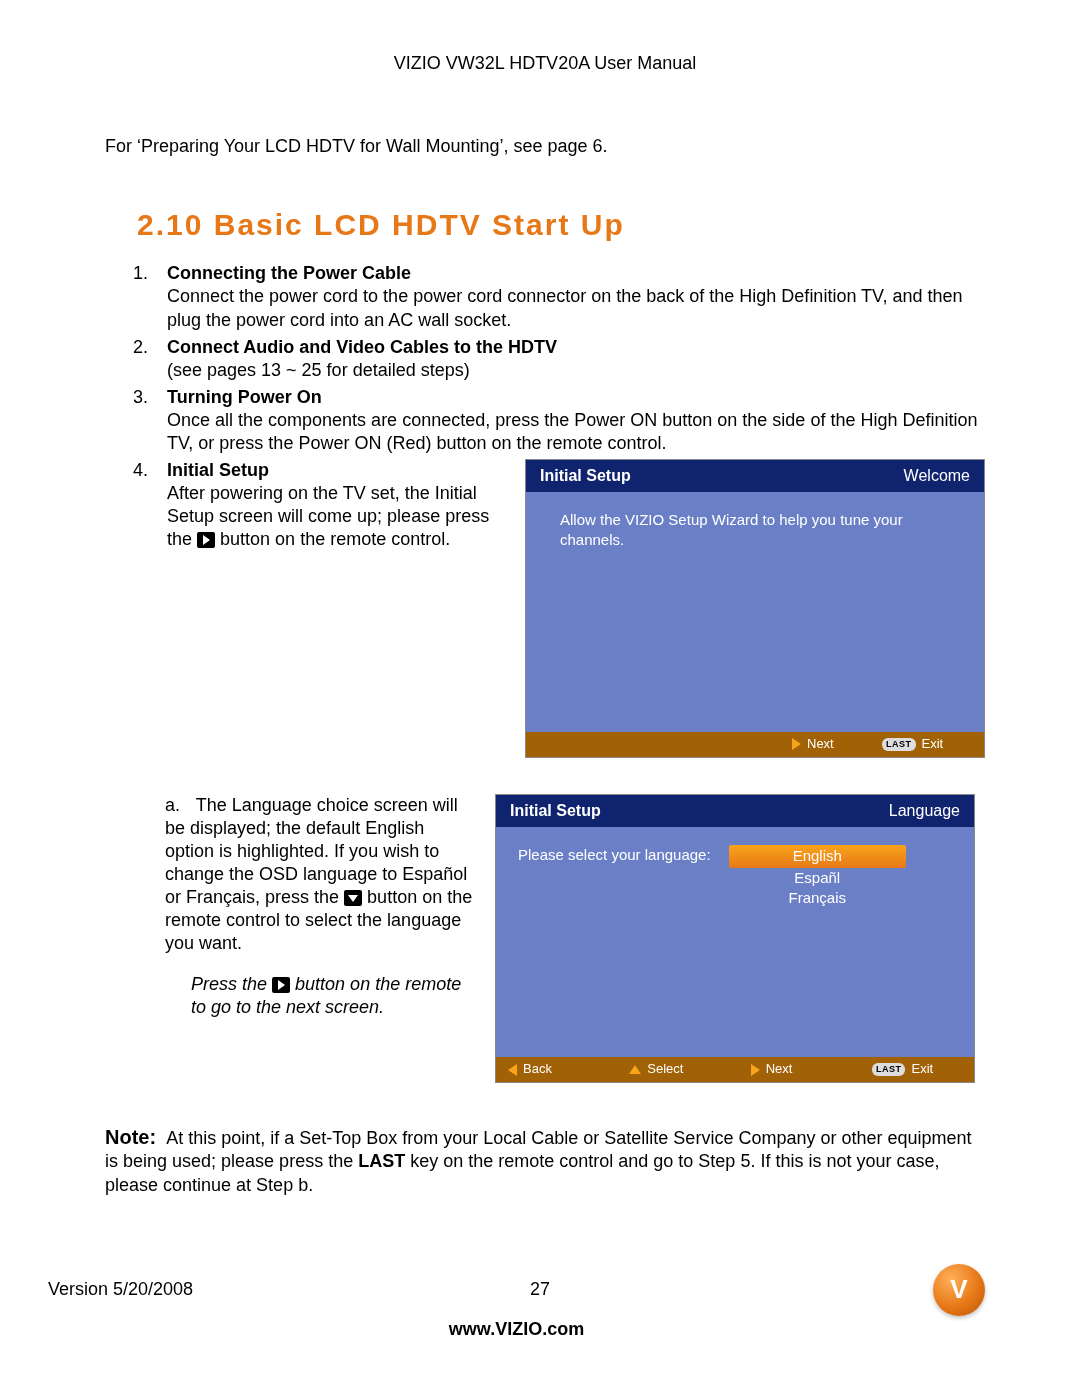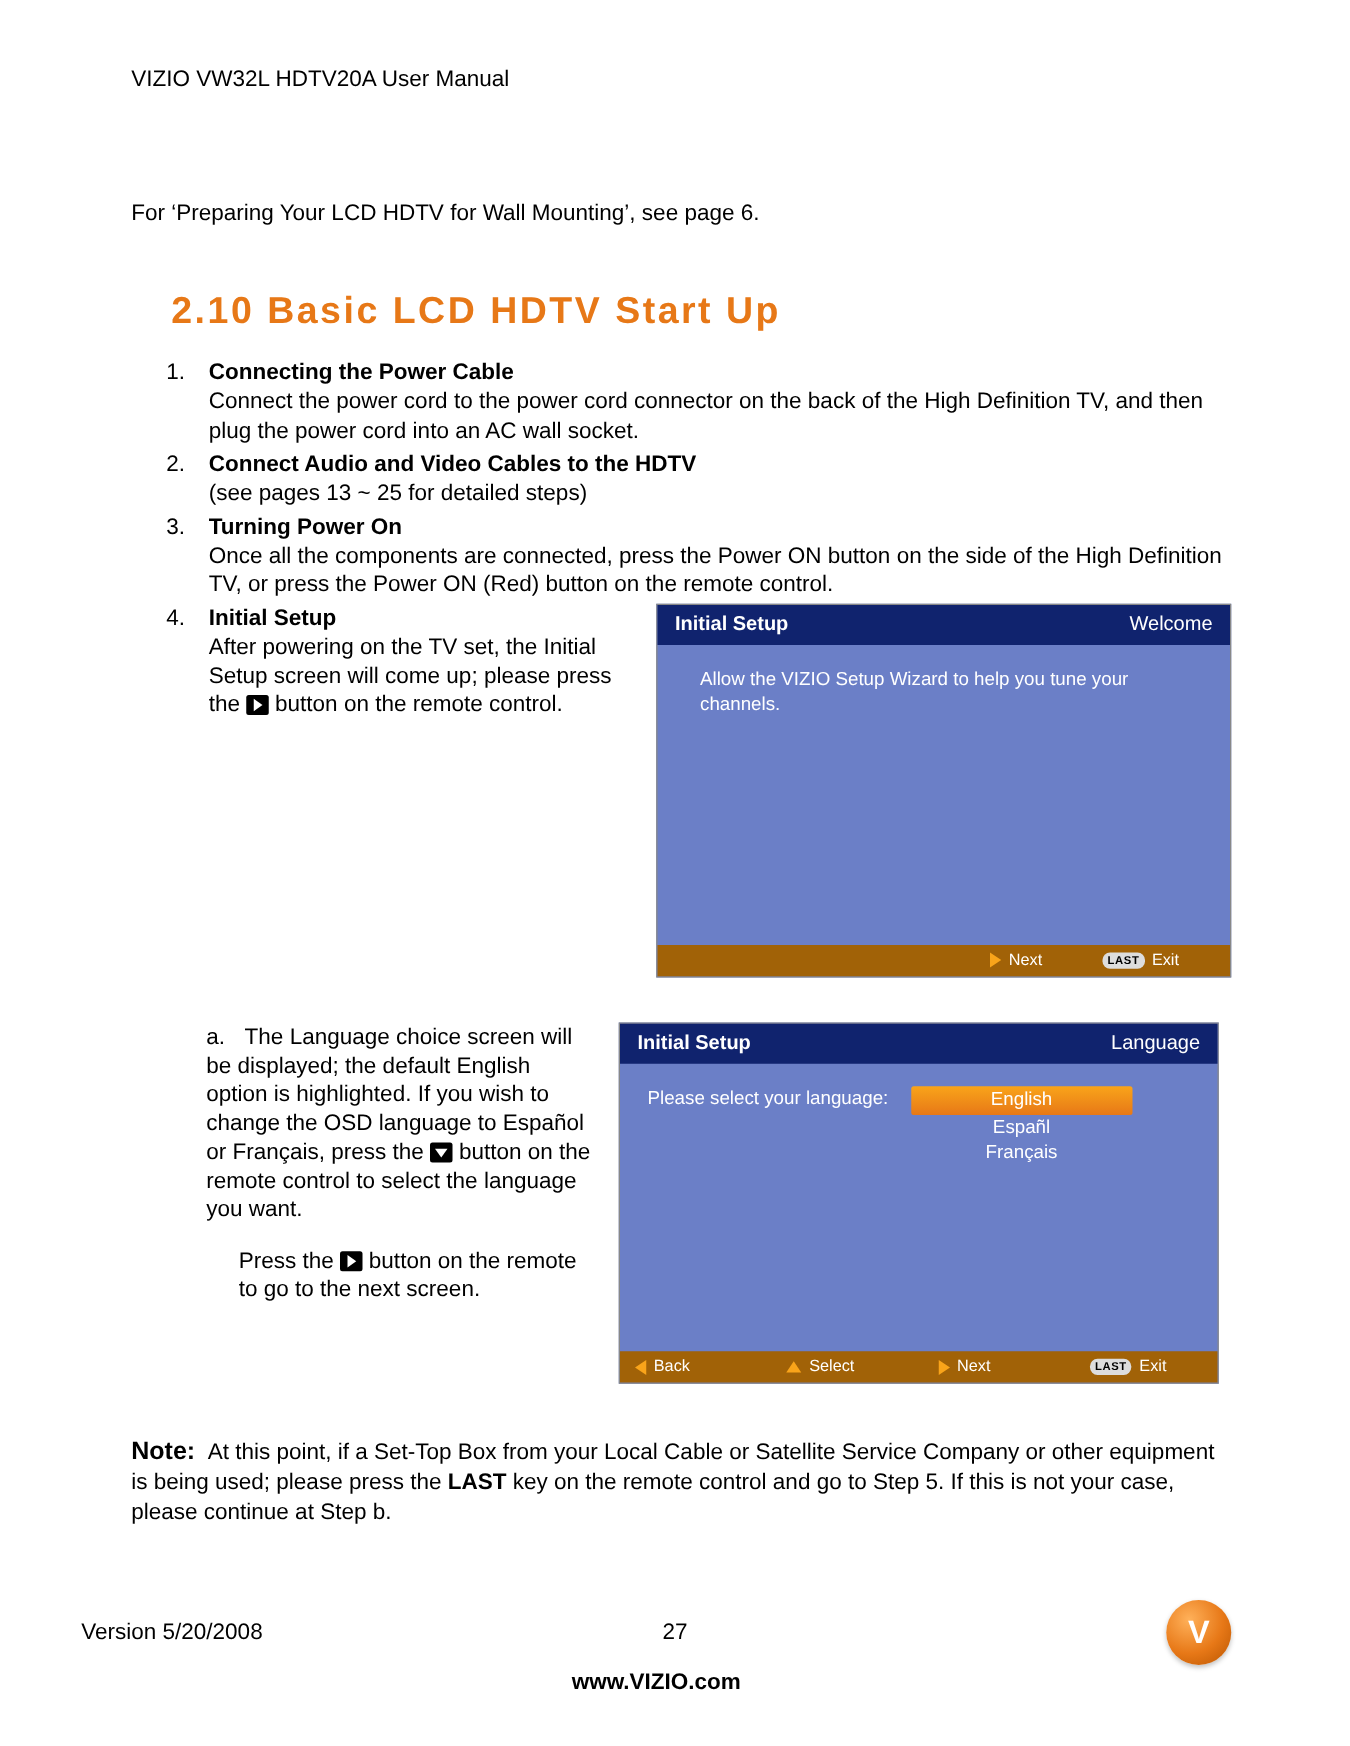--- a/index.html
+++ b/index.html
@@ -10,23 +10,23 @@
     width: 1080px;
     height: 1397px;
     position: relative;
     font-size: 18px;
     line-height: 1.28;
   }
   .page {
     padding: 52px 95px 0 105px;
   }
   .top-right {
-    text-align: left;
+    text-align: center;
     font-size: 18px;
-    margin-bottom: 84px;
+    margin-bottom: 60px;
   }
   .h-orange {
     color: #e77817;
     font-family: "Arial Black", Arial, sans-serif;
     font-weight: 900;
     letter-spacing: 2px;
   }
   .h29 { font-size: 30px; margin-bottom: 48px; }
   .h210 { font-size: 30px; margin-top: 48px; margin-bottom: 18px; margin-left: 32px; }
   .para  { margin-bottom: 23px; }
@@ -107,22 +107,22 @@
     width:0;height:0;border-left:5px solid transparent;border-right:5px solid transparent;border-top:7px solid #fff;
   }
   .sub-a {
     display:flex; gap:18px; align-items:flex-start;
     margin-left: 60px; margin-top: 36px;
   }
   .sub-a-text { flex: 0 0 312px; }
   .sub-a-text .sublabel { display:inline-block; width:26px; }
   .note-block { margin-top: 42px; }
   .footer {
-    position:absolute; left:0; right:0; bottom:40px;
-    padding: 0 95px 0 65px;
+    position:absolute; left:0; right:0; bottom:56px;
+    padding: 0 95px 0 48px;
   }
   .footer-row1 { display:flex; justify-content:space-between; align-items:center; font-size:18px;}
   .footer-row2 { text-align:center; font-weight:bold; font-size:18px; margin-top:2px;}
   .vizio-logo {
     width:52px; height:52px; border-radius:50%;
     background: radial-gradient(circle at 35% 30%, #ffb15a, #e77817 55%, #b85400);
     display:flex; align-items:center; justify-content:center;
     color:#fff; font-weight:bold; font-size:26px;
     box-shadow: 0 2px 4px rgba(0,0,0,0.25);
   }
@@ -185,21 +185,21 @@
   </ol>
 
   <div class="sub-a">
     <div class="sub-a-text">
       <p>
         <span class="sublabel">a.</span>
         <span>The Language choice screen will be displayed; the default English option is highlighted.  If you wish to change the OSD language to Español or Français, press the</span>
         <span class="inline-btn down"></span>
         <span>button on the remote control to select the language you want.</span>
       </p>
-      <p style="margin-top:18px; padding-left:26px;">
+      <p style="margin-top:18px; padding-left:26px;font-style:italic;">
         <span>Press the</span>
         <span class="inline-btn play"></span>
         <span>button on the remote to go to the next screen.</span>
       </p>
     </div>
 
     <div class="screenshot">
       <div class="ss-header">
         <span><b>Initial  Setup</b></span>
         <span>Language</span>

